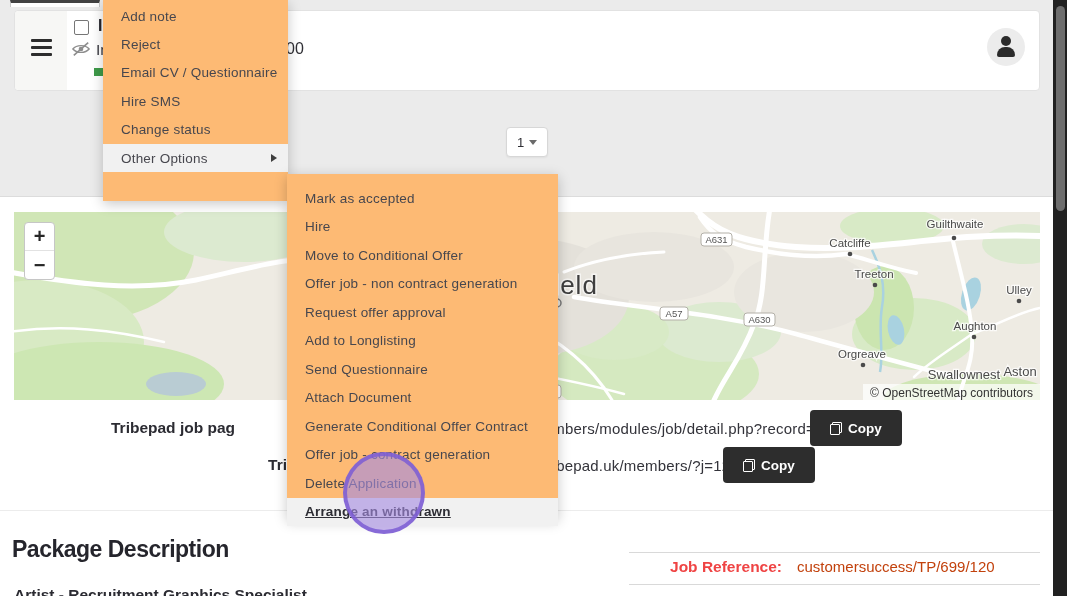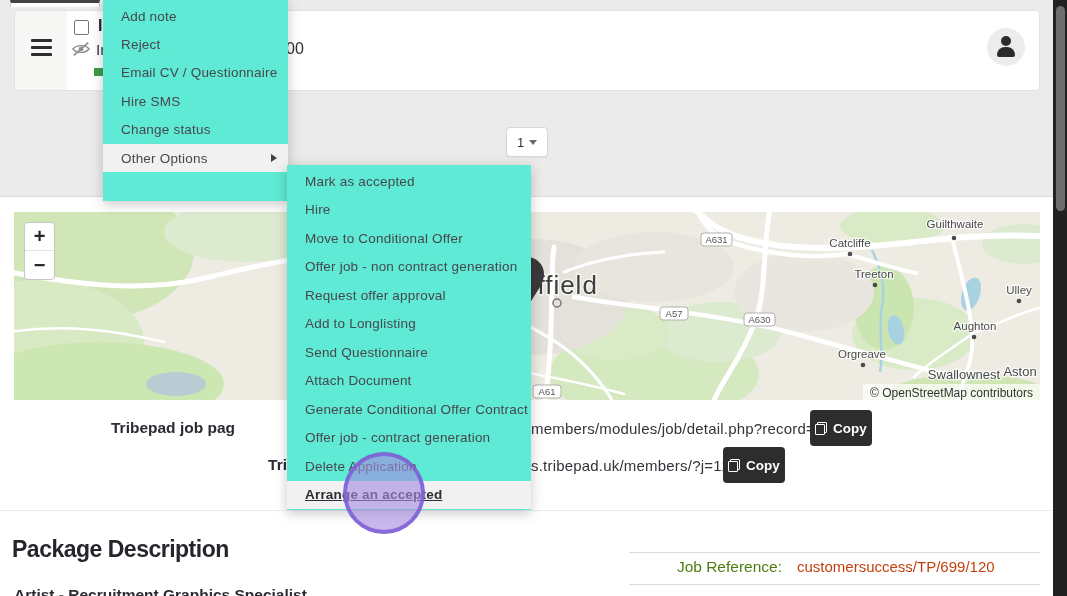--- a/index.html
+++ b/index.html
@@ -38,36 +38,36 @@
   .map{position:absolute;left:14px;top:212px;width:1026px;height:188px;overflow:hidden;background:#eeebe3;z-index:2}
   .map svg{display:block}
   .map-attrib{position:absolute;right:0;bottom:0;background:rgba(255,255,255,.72);font-size:12px;color:#333;padding:2px 7px 0 7px;white-space:nowrap}
   .zoom-ctrl{position:absolute;left:24px;top:222px;width:31px;height:58px;background:#fff;border:1px solid #c6c6c6;border-radius:4px;z-index:3;overflow:hidden}
   .zoom-btn{width:100%;height:28px;display:flex;align-items:center;justify-content:center;font-size:20px;font-weight:bold;color:#262626;cursor:pointer}
   .zoom-btn.in{border-bottom:1px solid #e2e2e2}
 
   
   .lbl{position:absolute;font-weight:bold;font-size:15.5px;color:#2b2b32;white-space:nowrap;z-index:2}
   .url{position:absolute;font-size:15px;color:#33333a;letter-spacing:.2px;white-space:nowrap;z-index:2}
-  .copy-btn{position:absolute;height:36px;display:flex;align-items:center;gap:6px;background:#2d2d2d;color:#fff;border:none;border-radius:4px;padding:0 5px;font-weight:bold;font-size:13.5px;font-family:inherit;cursor:pointer;z-index:2}
+  .copy-btn{position:absolute;height:36px;display:flex;align-items:center;gap:6px;background:#2d2d2d;color:#fff;border:none;border-radius:4px;padding:0 20px;font-weight:bold;font-size:13.5px;font-family:inherit;cursor:pointer;z-index:2}
   .copy-icon{position:relative;width:12px;height:13px;display:inline-block}
   .copy-icon::after{content:"";position:absolute;right:0;top:0;width:8px;height:9px;border:1.5px solid #fff;border-radius:1px}
   .copy-icon::before{content:"";position:absolute;left:0;bottom:0;width:8px;height:9px;border:1.5px solid #fff;border-radius:1px;background:#2d2d2d;z-index:1}
 
   
   .pkg-heading{position:absolute;left:12px;top:536px;font-size:23px;font-weight:bold;color:#25252c;letter-spacing:-.5px;z-index:2}
   .pkg-detail{position:absolute;left:14px;top:586px;font-size:15.5px;font-weight:bold;color:#2b2b32;z-index:2}
   .jr-divider{position:absolute;left:629px;width:411px;height:1px;background:#d9d9d9;z-index:2}
-  .jr-label{position:absolute;left:560px;top:558px;width:222px;text-align:right;font-weight:normal;font-size:15.5px;color:#4d7c0f;z-index:2}
+  .jr-label{position:absolute;left:560px;top:558px;width:222px;text-align:right;font-weight:bold;font-size:15.5px;color:#ef4444;z-index:2}
   .jr-value{position:absolute;left:797px;top:558px;font-size:15px;color:#c2410c;z-index:2}
 
   
-  .menu{position:absolute;background:#5eead4;box-shadow:0 3px 12px rgba(0,0,0,.22);z-index:40}
+  .menu{position:absolute;background:#fdba74;box-shadow:0 3px 12px rgba(0,0,0,.22);z-index:40}
   .menu-1{left:103px;top:0;width:185px;height:201px;padding-top:2px}
-  .menu-2{left:287px;top:165px;width:244px;height:345px;padding-top:2px}
+  .menu-2{left:287px;top:174px;width:271px;height:345px;padding-top:10px}
   .menu-item{display:flex;align-items:center;height:28.4px;padding-left:18px;font-size:13.5px;color:#47474e;letter-spacing:.2px;cursor:pointer;position:relative}
   .menu-2 .menu-item{height:28.5px}
   .menu-item.parent{background:#f1f1f1}
   .menu-item.active{background:#f1f1f1;font-weight:bold;color:#2d2d34}
   .menu-item.active span{text-decoration:underline}
   .sub-arrow{position:absolute;right:11px;top:50%;transform:translateY(-50%);width:0;height:0;border-top:4.5px solid transparent;border-bottom:4.5px solid transparent;border-left:6px solid #3f3f3f}
 
   
   .click-ind{position:absolute;left:343px;top:452px;width:82px;height:82px;border-radius:50%;background:rgba(164,139,224,.62);border:4px solid rgba(124,93,211,.85);z-index:50;pointer-events:none}
 
@@ -271,21 +271,21 @@
     <div class="menu-item">
         <span>Generate Conditional Offer Contract</span>
       </div>
     <div class="menu-item">
         <span>Offer job - contract generation</span>
       </div>
     <div class="menu-item">
         <span>Delete Application</span>
       </div>
     <div class="menu-item active">
-        <span>Arrange an accepted</span>
+        <span>Arrange an withdrawn</span>
       </div>
   </div>
 
   <div class="click-ind"></div>
 
   <div class="scrollbar">
     <div class="scroll-thumb"></div>
   </div>
 
 </div>

